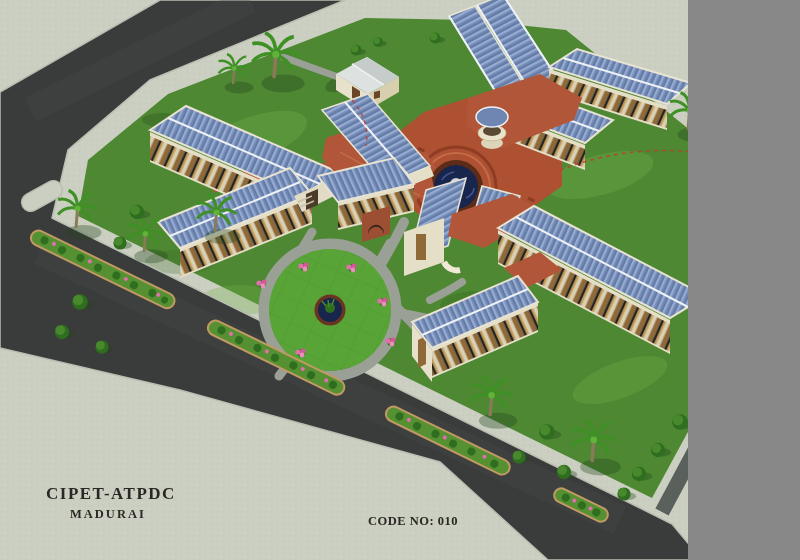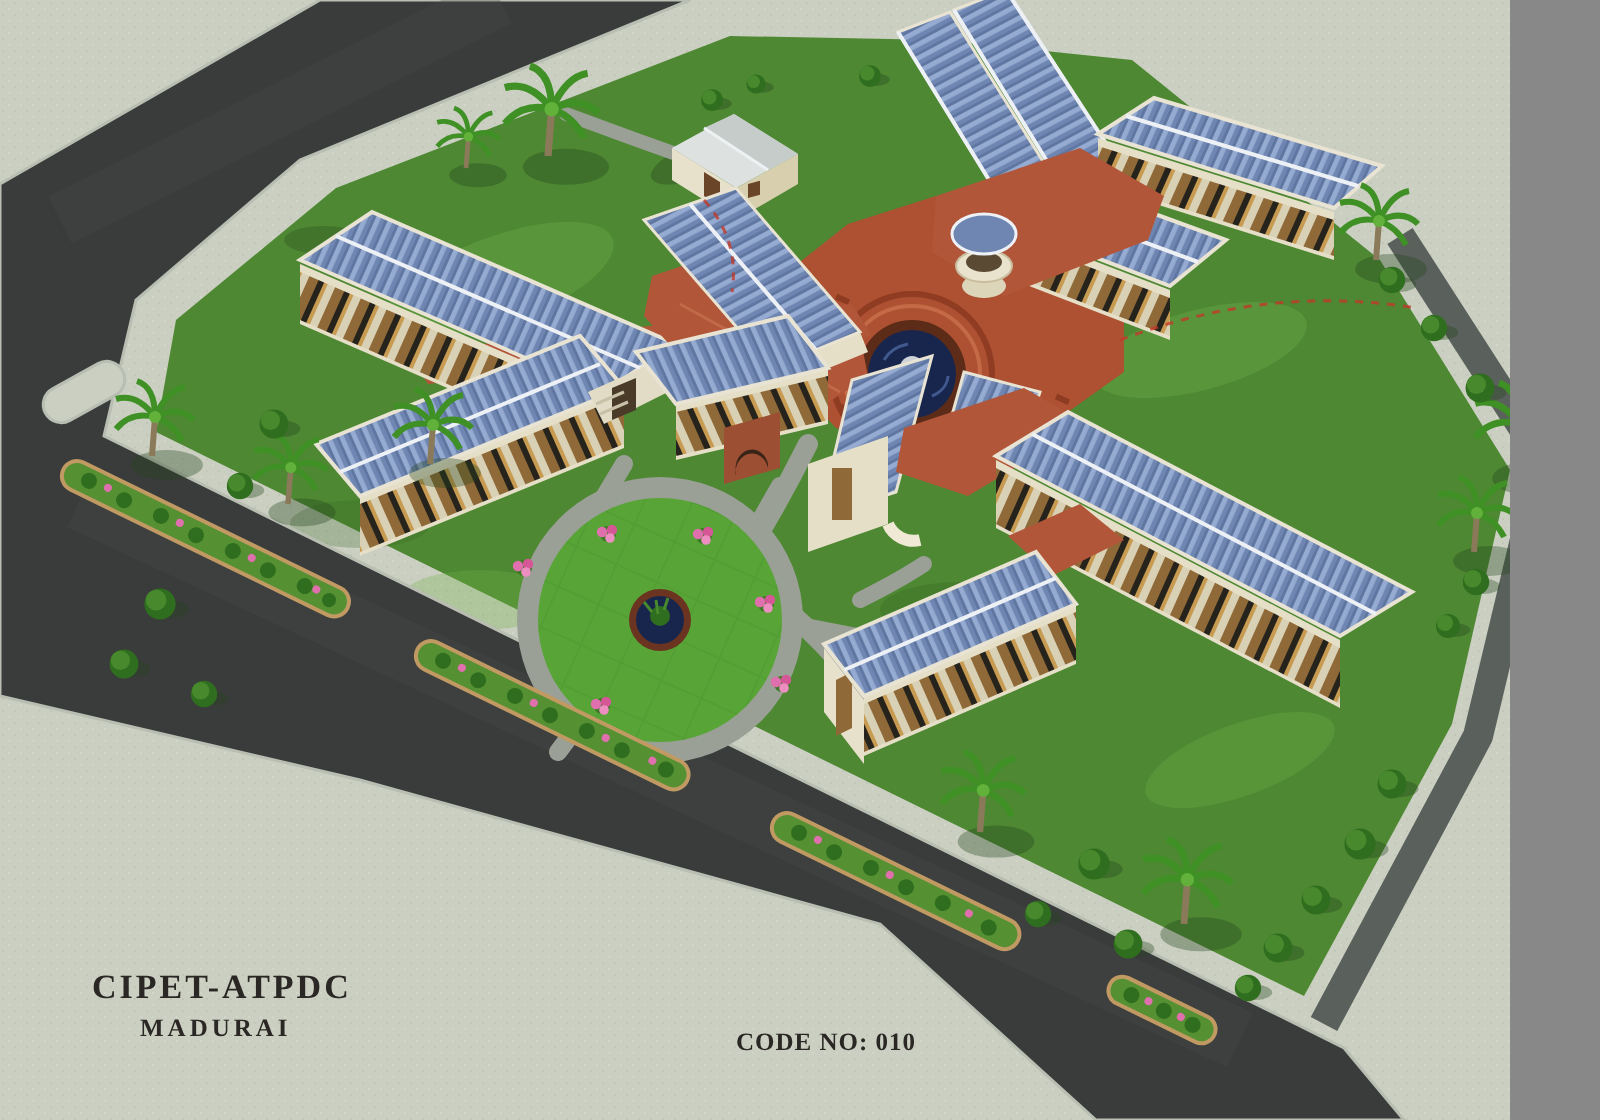--- a/index.html
+++ b/index.html
@@ -1,16 +1,16 @@
 <!DOCTYPE html>
 <html><head>
 <meta charset="utf-8">
 <style>
   html,body{margin:0;padding:0;background:#888;}
-  #canvas{width:755px;height:560px;position:relative;overflow:hidden;
+  #canvas{width:688px;height:560px;position:relative;overflow:hidden;
           font-family:"Liberation Serif", serif;text-decoration:underline;}
   svg{display:block;}
   .title-main{font-size:17px;font-weight:bold;letter-spacing:1.5px;}
   .title-sub{font-size:12.5px;font-weight:bold;letter-spacing:2px;}
   .code-text{font-size:12.5px;font-weight:bold;letter-spacing:0.5px;}
 </style>
 </head>
 <body>
 
 <div id="canvas">

